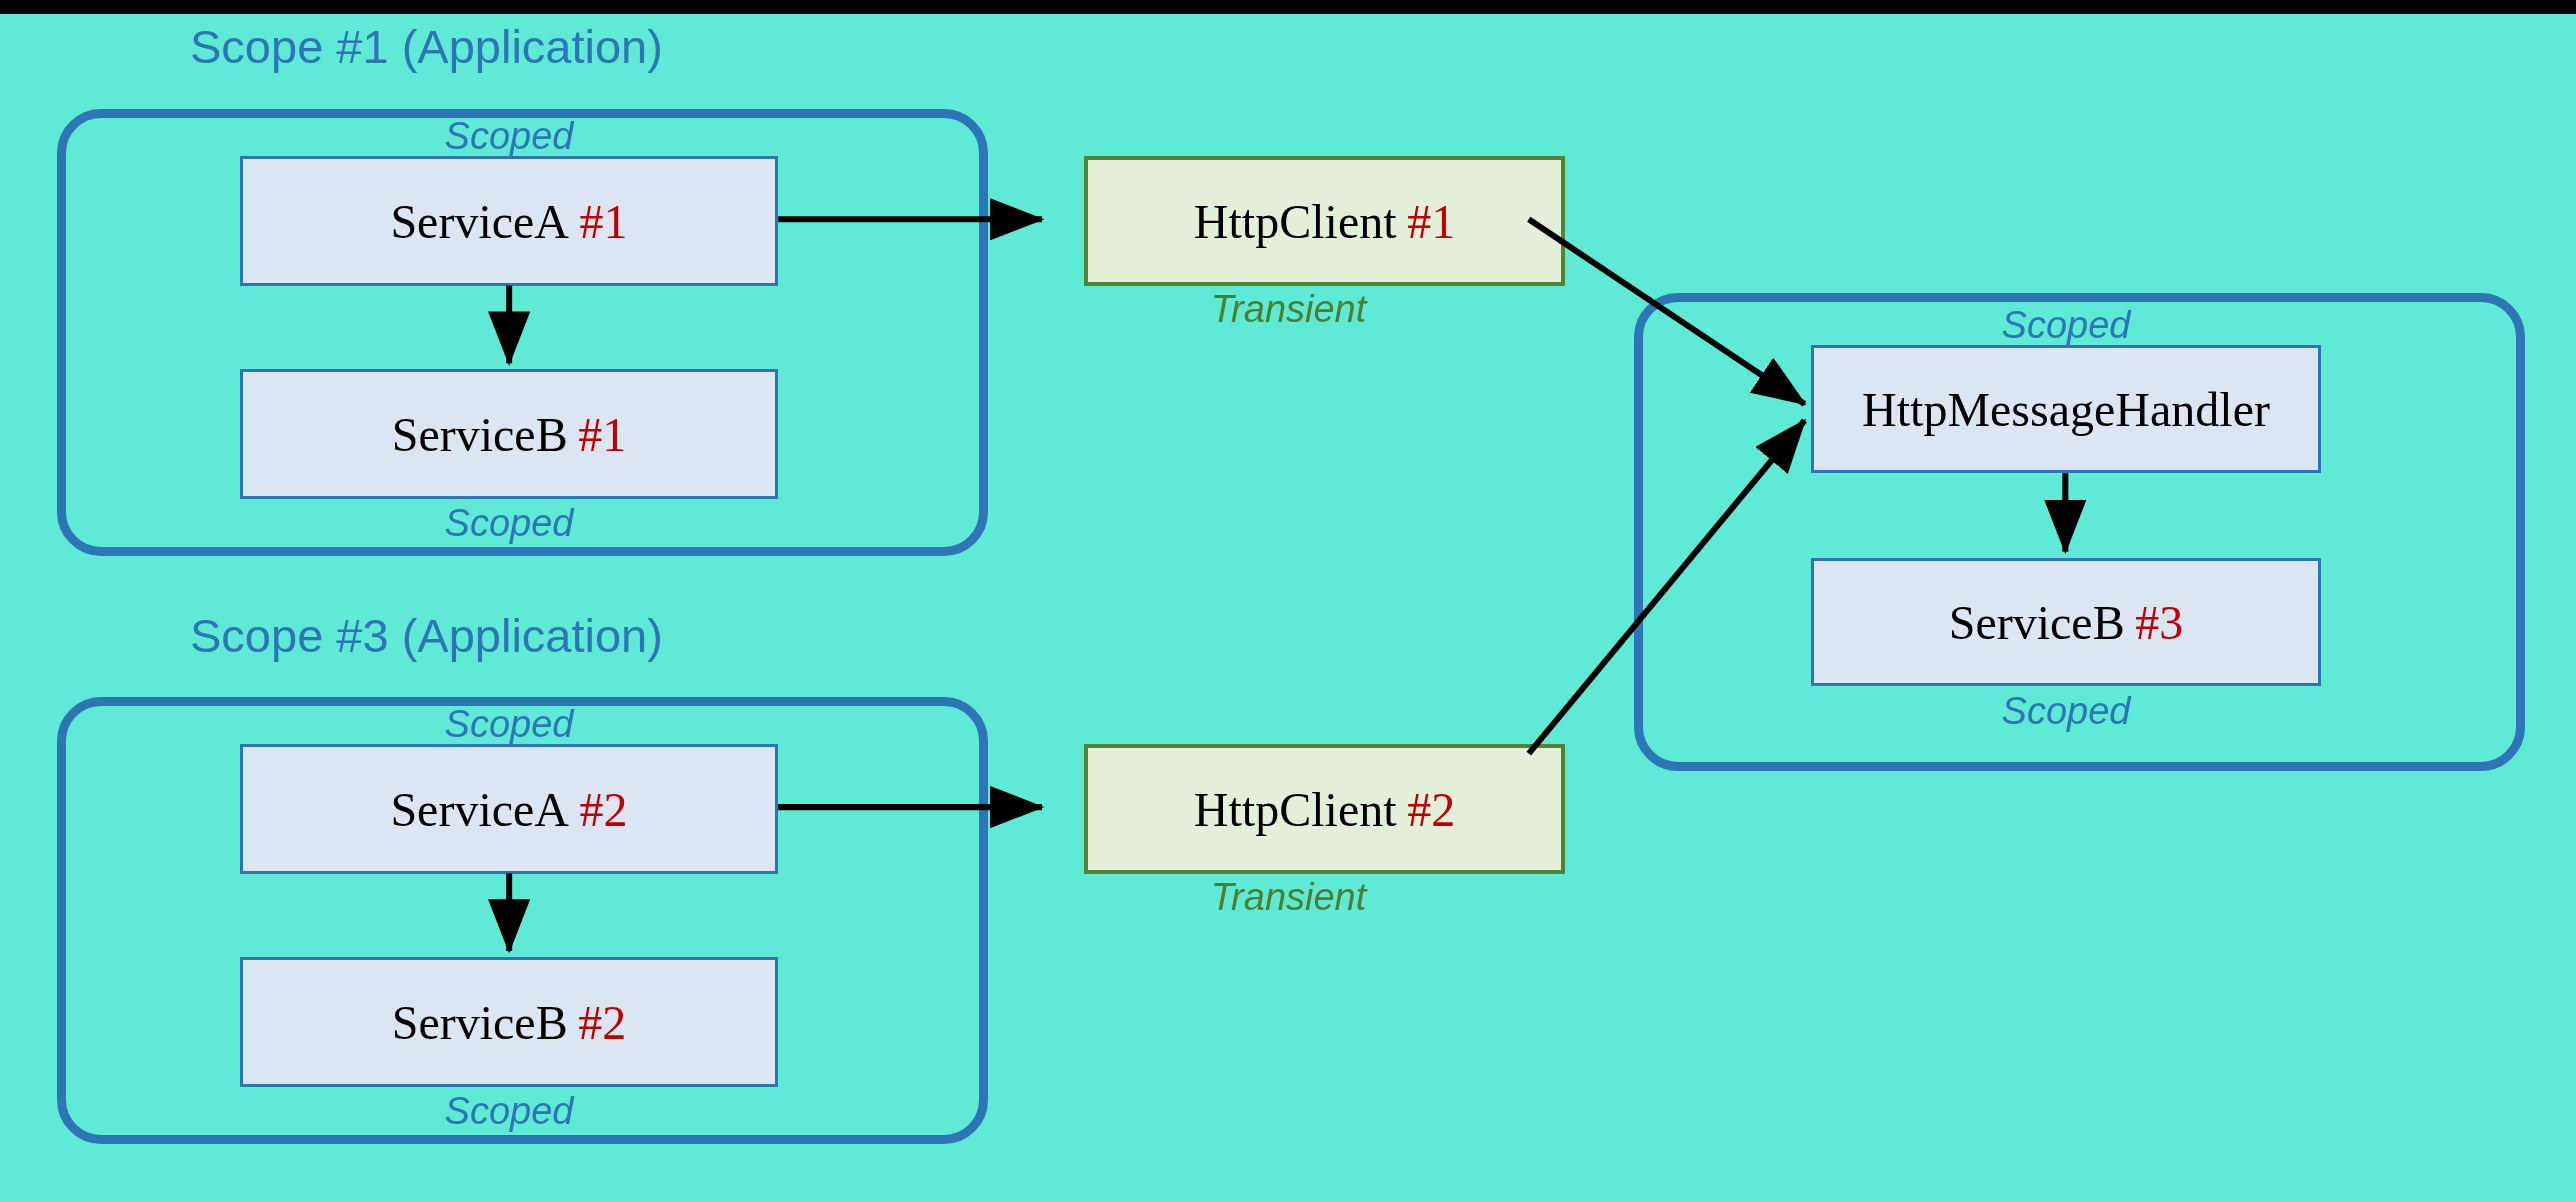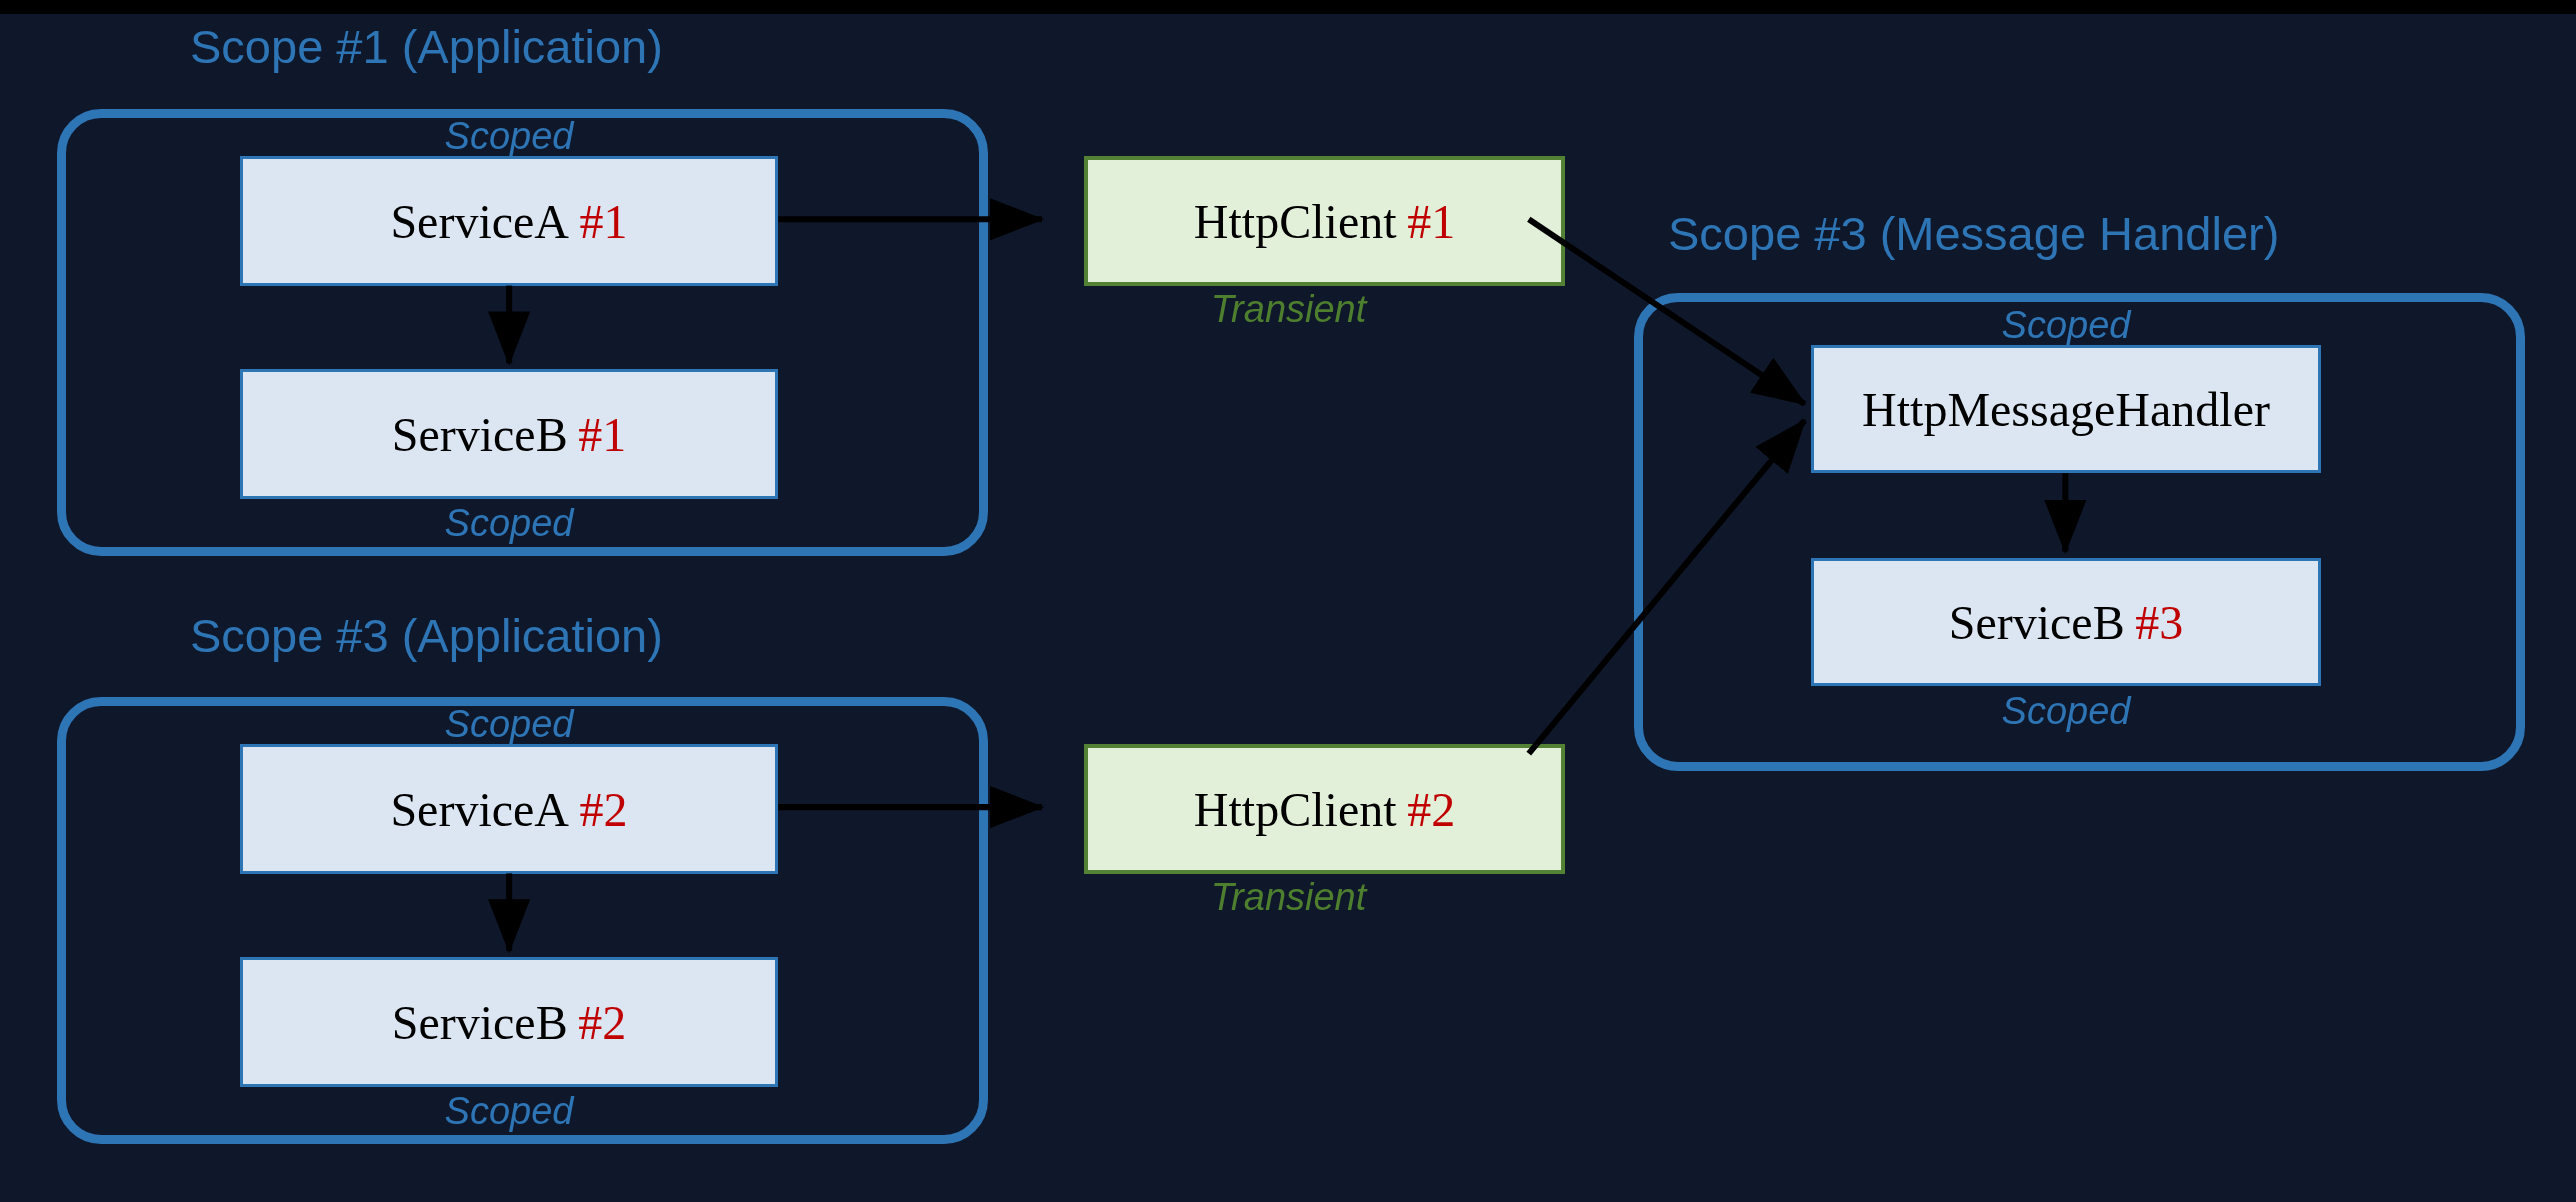--- a/index.html
+++ b/index.html
@@ -4,21 +4,21 @@
 <style>
   html, body {
     margin: 0;
     padding: 0;
     background: #ffffff;
   }
   #stage {
     position: relative;
     width: 2576px;
     height: 1202px;
-    background: #0f172a;
+    background: #5eead4;
     overflow: hidden;
     font-family: "Liberation Sans", sans-serif;
   }
   .topbar {
     position: absolute;
     left: 0; top: 0;
     width: 2576px; height: 13.6px;
     background: #000000;
   }
   
@@ -124,21 +124,20 @@
     <span class="idx">#1</span>
   </div>
   <div class="lifetime green" style="left:1048px; top:290px; width:481px;">Transient</div>
 
   <div class="node green" style="left:1048px; top:744px; width:481px; height:130px;">
     <span>HttpClient</span>
     <span class="idx">#2</span>
   </div>
   <div class="lifetime green" style="left:1048px; top:878px; width:481px;">Transient</div>
 
-  <div class="scope-title" style="left:1668px; top:210px;">Scope #3 (Message Handler)</div>
   <div class="scope" style="left:1634px; top:293px; width:891px; height:478px;"></div>
 
   <div class="lifetime blue" style="left:1811px; top:306px; width:510px;">Scoped</div>
   <div class="node blue" style="left:1811px; top:345px; width:510px; height:128px;justify-content:center;">
     <span>HttpMessageHandler</span>
   </div>
 
   <div class="node blue" style="left:1811px; top:558px; width:510px; height:128px;">
     <span>ServiceB</span>
     <span class="idx">#3</span>

